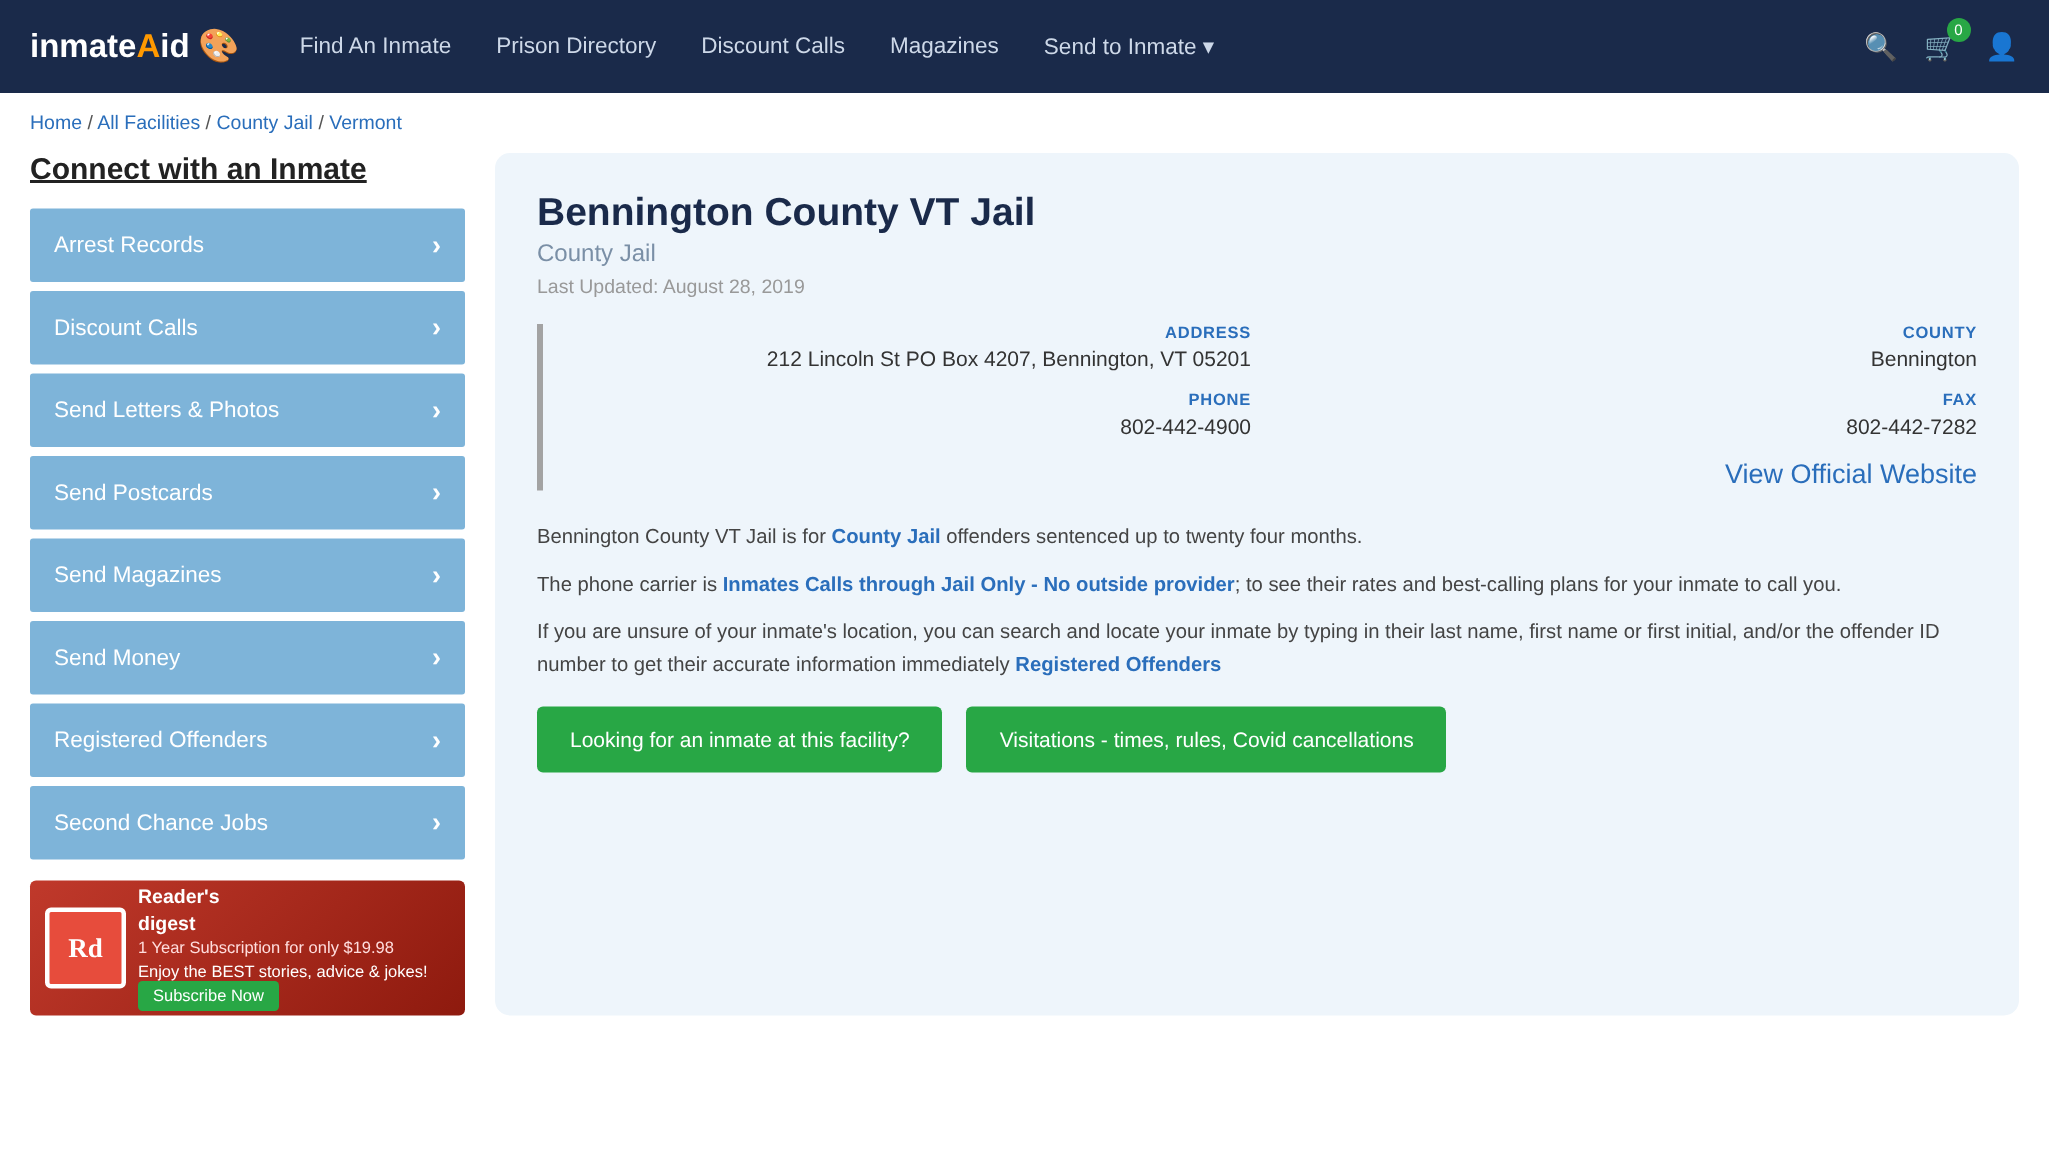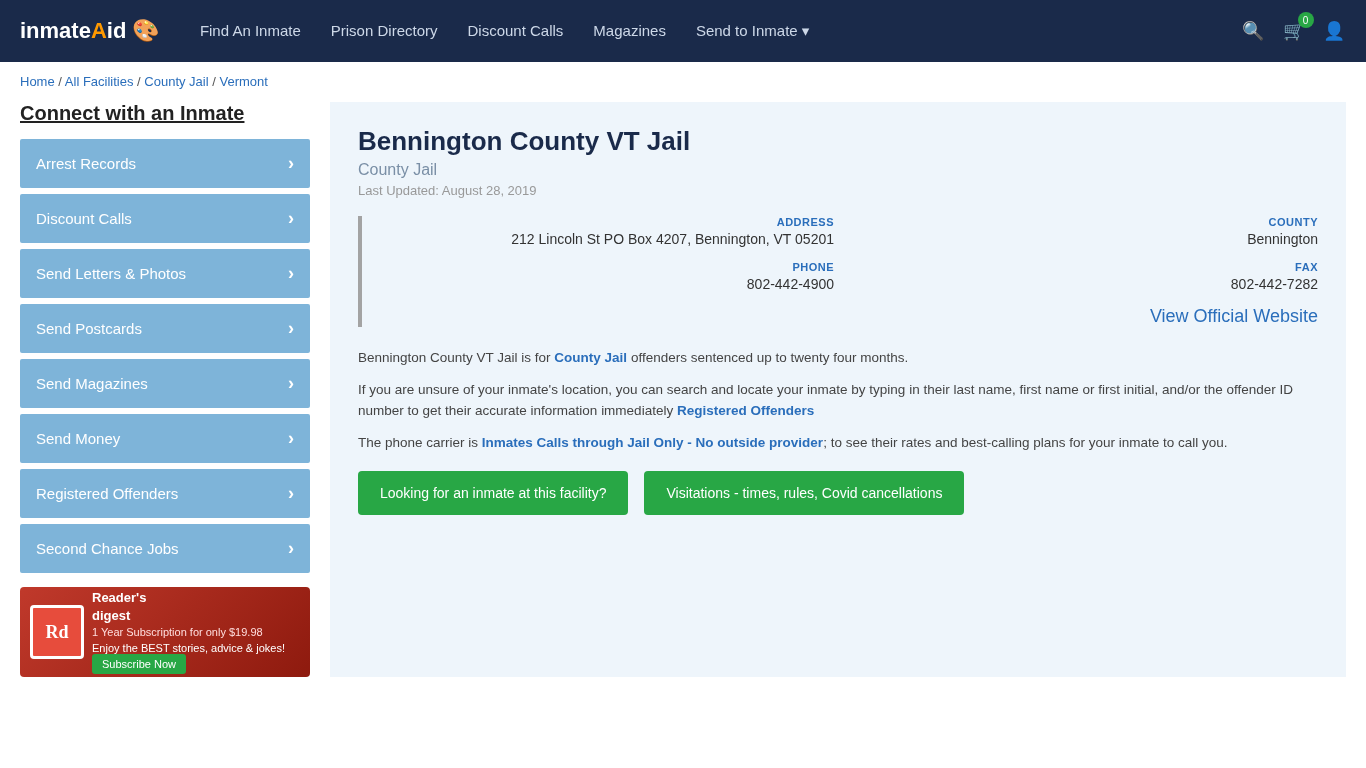--- a/index.html
+++ b/index.html
@@ -142,21 +142,21 @@
       padding: 4px 10px;
       font-size: 11px;
       border-radius: 3px;
       cursor: pointer;
     }
 
     
     .content-area {
       flex: 1;
       background: #eef5fb;
-      border-radius: 0;
+      border-radius: 10px;
       padding: 24px 28px;
       min-height: 560px;
     }
     .facility-title {
       font-size: 26px;
       font-weight: bold;
       color: #1a2a4a;
       margin-bottom: 4px;
     }
     .facility-subtitle {
@@ -342,24 +342,24 @@
       </div>
       <div class="website-link">
         <a class="info-link" href="#">View Official Website</a>
       </div>
     </div>
 
     <p class="description">
       Bennington County VT Jail is for <a class="desc-link">County Jail</a> offenders sentenced up to twenty four months.
     </p>
     <p class="description">
-      If you are unsure of your inmate's location, you can search and locate your inmate by typing in their last name, first name or first initial, and/or the offender ID number to get their accurate information immediately <a class="desc-link">Registered Offenders</a>
+      The phone carrier is <a class="desc-link highlight-green">Inmates Calls through Jail Only - No outside provider</a>; to see their rates and best-calling plans for your inmate to call you.
     </p>
     <p class="description">
-      The phone carrier is <a class="desc-link highlight-green">Inmates Calls through Jail Only - No outside provider</a>; to see their rates and best-calling plans for your inmate to call you.
+      If you are unsure of your inmate's location, you can search and locate your inmate by typing in their last name, first name or first initial, and/or the offender ID number to get their accurate information immediately <a class="desc-link">Registered Offenders</a>
     </p>
 
     <div class="action-buttons">
       <button class="btn-green">Looking for an inmate at this facility?</button>
       <button class="btn-green">Visitations - times, rules, Covid cancellations</button>
     </div>
   </div>
 
 </div>
 

